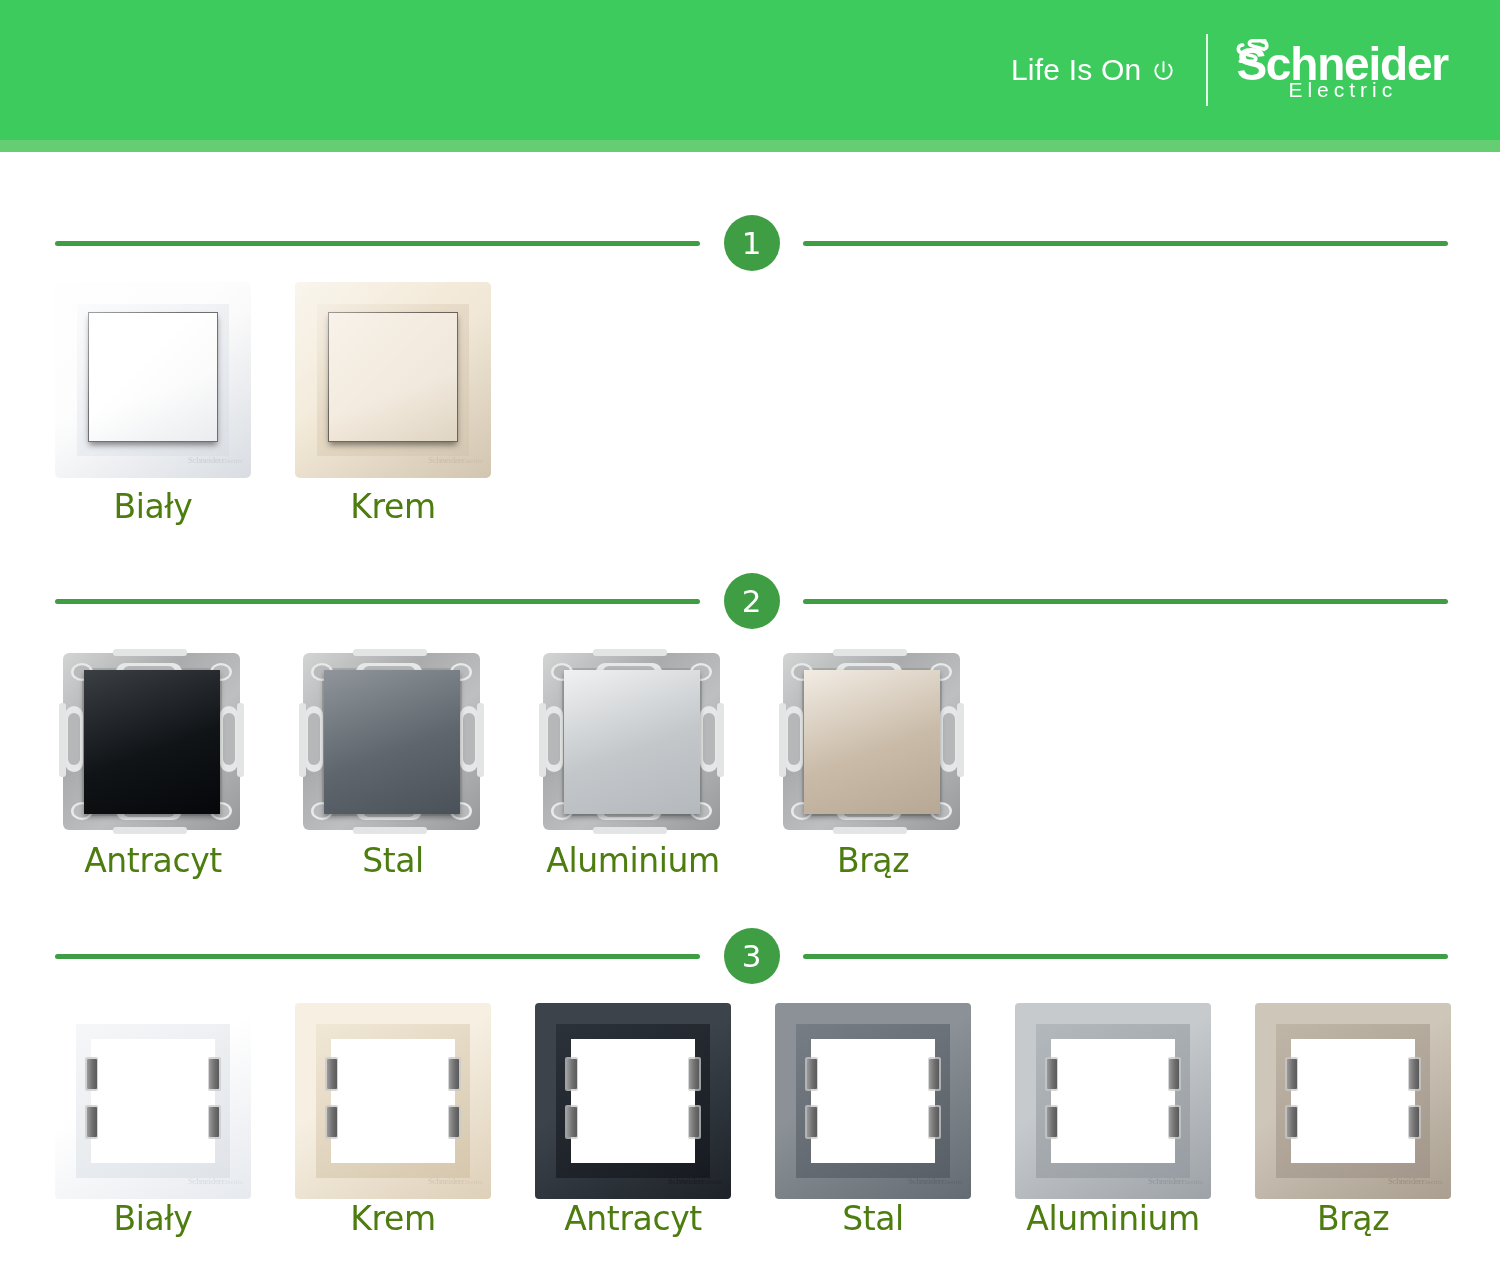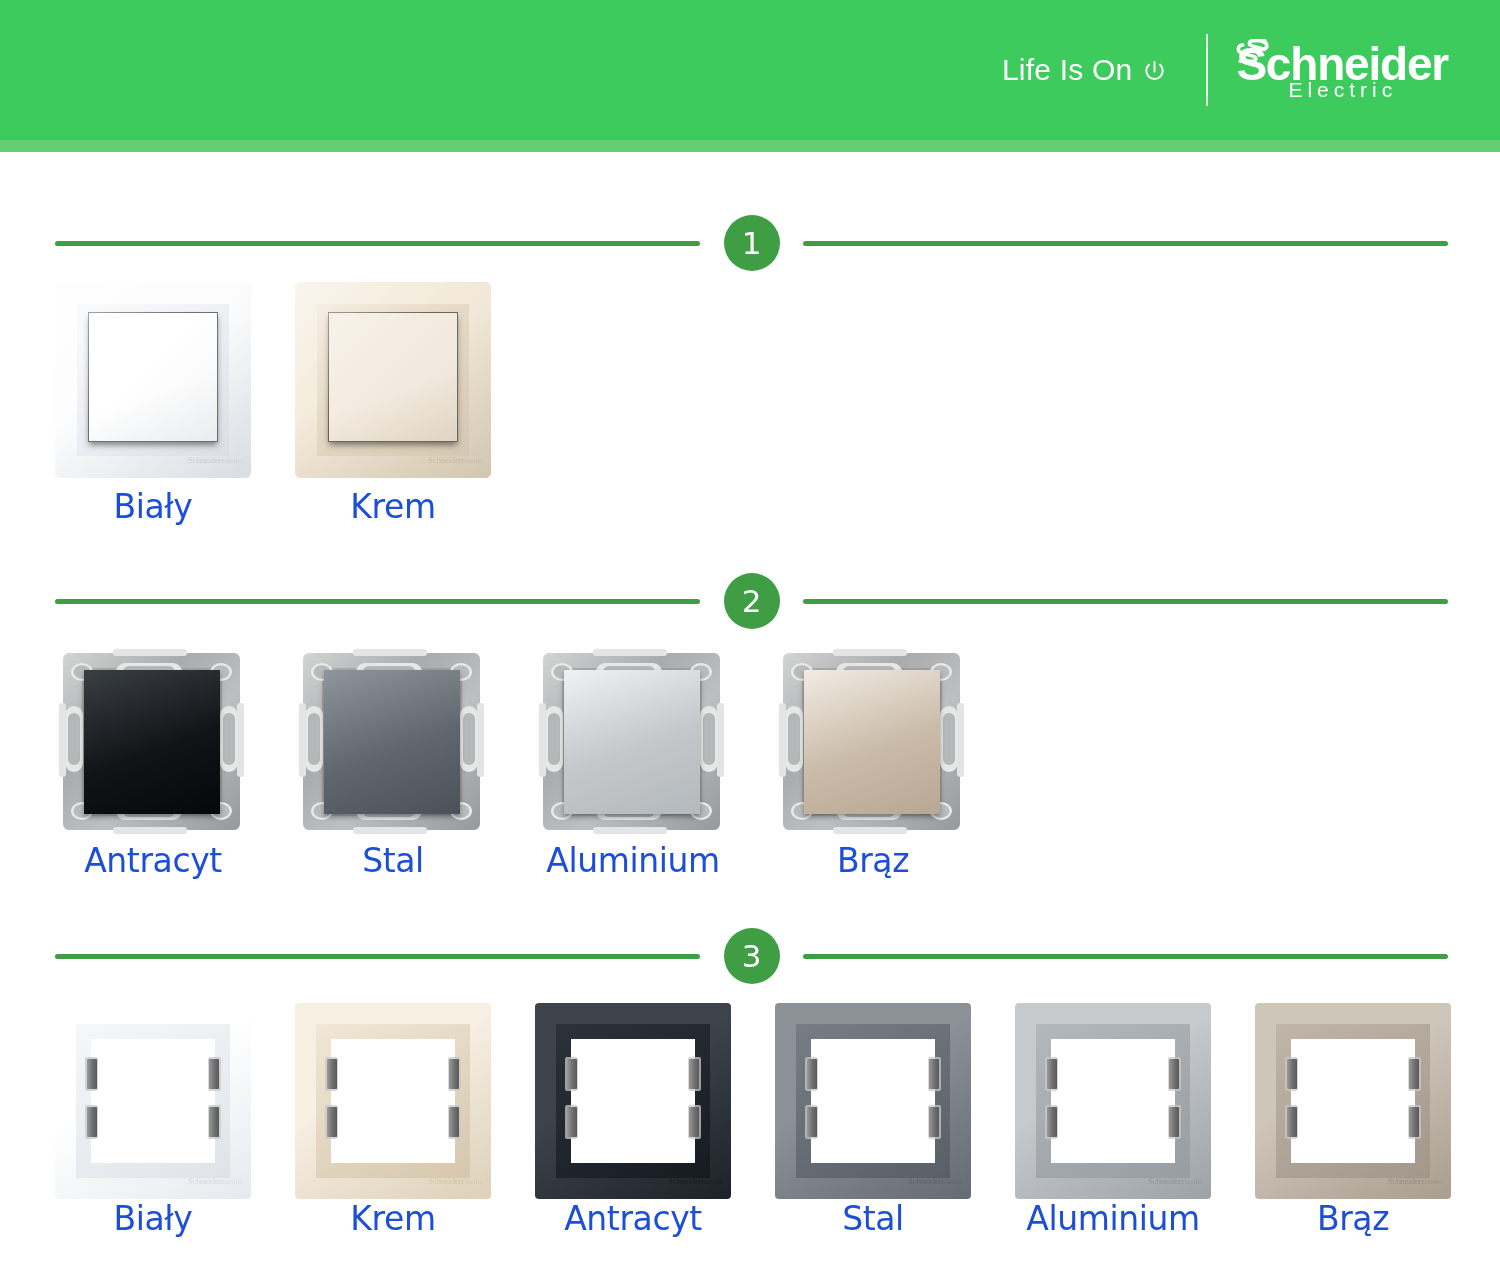--- a/index.html
+++ b/index.html
@@ -20,21 +20,21 @@
     position: absolute; left: 0; top: 140px; width: 1500px; height: 12px;
     background: #65CE73;
   }
   .brand-bar {
     position: absolute; right: 52px; top: 0; height: 140px;
     display: flex; align-items: center; gap: 0;
   }
   .life-is-on {
     color: #ffffff; font-size: 30px; font-weight: 300; letter-spacing: .2px;
     display: flex; align-items: center; gap: 9px; white-space: nowrap;
-    padding-right: 38px;
+    padding-right: 29px;
   }
   .power-icon { display: inline-block; width: 27px; height: 27px; position: relative; top: 2px; }
   .brand-divider {
     width: 2px; height: 72px; background: rgba(255,255,255,.85);
   }
   .schneider-logo {
     padding-left: 28px; color: #fff; position: relative; white-space: nowrap;
   }
   .schneider-word {
     font-size: 46px; font-weight: 700; letter-spacing: -1.2px; line-height: 1;
@@ -61,21 +61,21 @@
     width: 56px; height: 56px; border-radius: 50%; background: #3F9E43;
     color: #fff; font-size: 31px; font-weight: 400;
     display: flex; align-items: center; justify-content: center;
     font-family: "DejaVu Sans", sans-serif;
   }
 
   
   .row { position: absolute; left: 55px; }
   .cell { position: absolute; top: 0; width: 196px; }
   .label {
-    text-align: center; font-size: 33px; color: #1d4ed8; font-weight: 400;
+    text-align: center; font-size: 33px; color: #4d7c0f; font-weight: 400;
     letter-spacing: -.4px; font-family: "DejaVu Sans", sans-serif;
     white-space: nowrap;
   }
 
   
   .sw-outer {
     position: relative; width: 196px; height: 196px; border-radius: 5px;
     overflow: hidden;
   }
   .sw-outer::after {  

